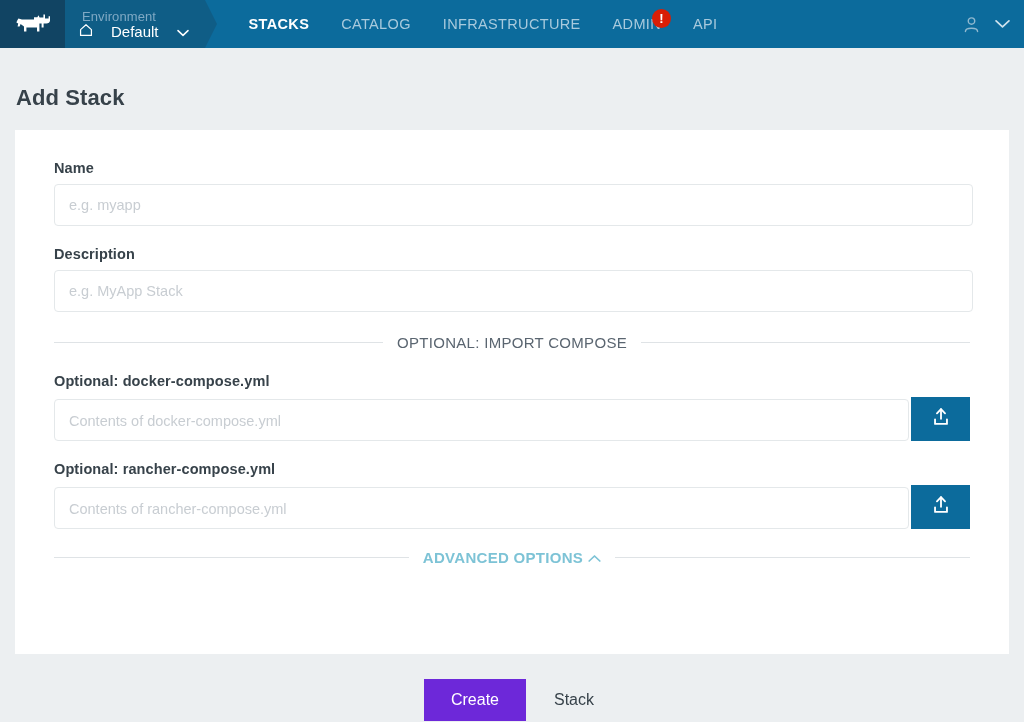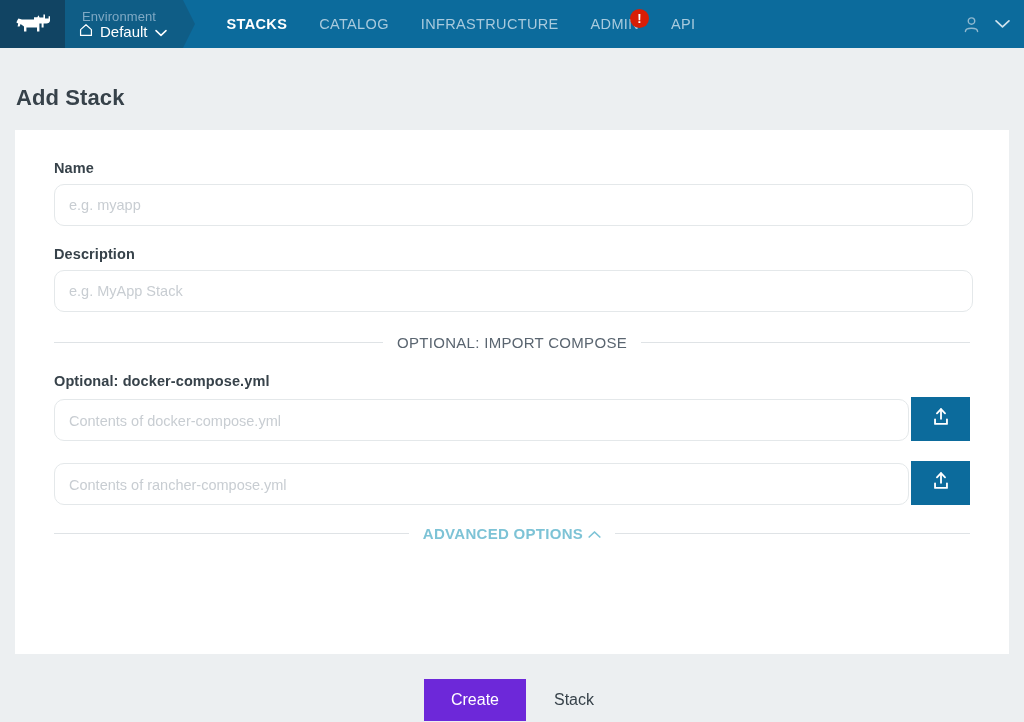--- a/index.html
+++ b/index.html
@@ -56,21 +56,21 @@
     color: #7fa9c4;
     line-height: 13px;
     letter-spacing: .1px;
     padding-left: 3px;
   }
   .env-value {
     font-size: 15px;
     color: #ffffff;
     line-height: 18px;
     display: flex;
-    gap: 7px;
+    gap: 18px;
     white-space: nowrap;
   }
   .nav {
     display: flex;
     align-items: center;
     margin-left: 28px;
     gap: 0;
   }
   .nav-item {
     font-size: 14.5px;
@@ -125,21 +125,21 @@
     font-weight: bold;
     color: #37424a;
     margin: 0 0 8px 0;
     letter-spacing: .1px;
   }
   .text-input, .text-area {
     display: block;
     width: 919px;
     height: 42px;
     border: 1px solid #e4e8ea;
-    border-radius: 10px;
+    border-radius: 4px;
     background: #fff;
     font-family: "Liberation Sans", sans-serif;
     font-size: 14.5px;
     color: #37424a;
     padding: 0 14px;
     outline: none;
   }
   .text-input::placeholder, .text-area::placeholder { color: #c8cdd2; }
   .field { margin-bottom: 20px; }
   .field.tight { margin-bottom: 22px; }
@@ -313,20 +313,21 @@
             <path d="M12 3.5 L12 14" fill="none" stroke="#ffffff" stroke-width="2" stroke-linecap="round"></path>
             <path d="M7.6 8 L12 3.4 L16.4 8" fill="none" stroke="#ffffff" stroke-width="2" stroke-linecap="round" stroke-linejoin="round"></path>
             <path d="M5.5 14.5 L5.5 19.5 L18.5 19.5 L18.5 14.5" fill="none" stroke="#ffffff" stroke-width="2" stroke-linecap="round" stroke-linejoin="round"></path>
           </svg>
         </span>
       </button>
     </div>
   </div>
 
   <div class="field">
+    <div class="field-label">Optional: rancher-compose.yml</div>
     <div class="compose-row">
       <textarea class="text-area" rows="1" placeholder="Contents of rancher-compose.yml" style=""></textarea>
       <button class="upload-btn">
         <span>
           <svg width="22" height="22" viewBox="0 0 24 24" aria-hidden="true">
             <path d="M12 3.5 L12 14" fill="none" stroke="#ffffff" stroke-width="2" stroke-linecap="round"></path>
             <path d="M7.6 8 L12 3.4 L16.4 8" fill="none" stroke="#ffffff" stroke-width="2" stroke-linecap="round" stroke-linejoin="round"></path>
             <path d="M5.5 14.5 L5.5 19.5 L18.5 19.5 L18.5 14.5" fill="none" stroke="#ffffff" stroke-width="2" stroke-linecap="round" stroke-linejoin="round"></path>
           </svg>
         </span>

